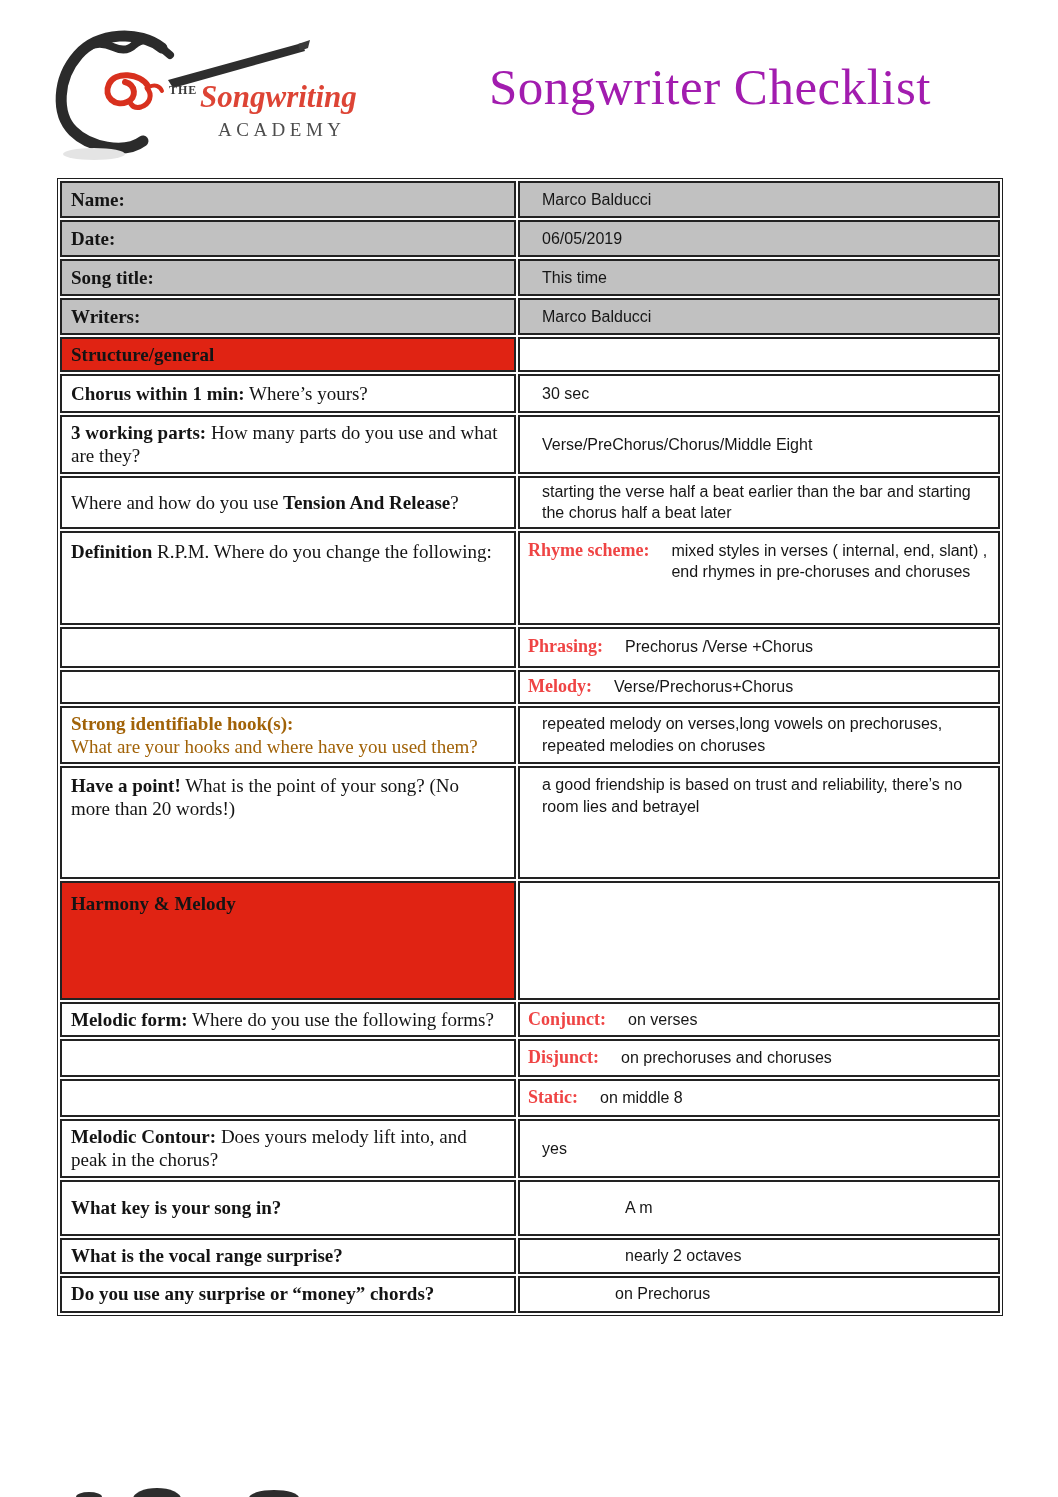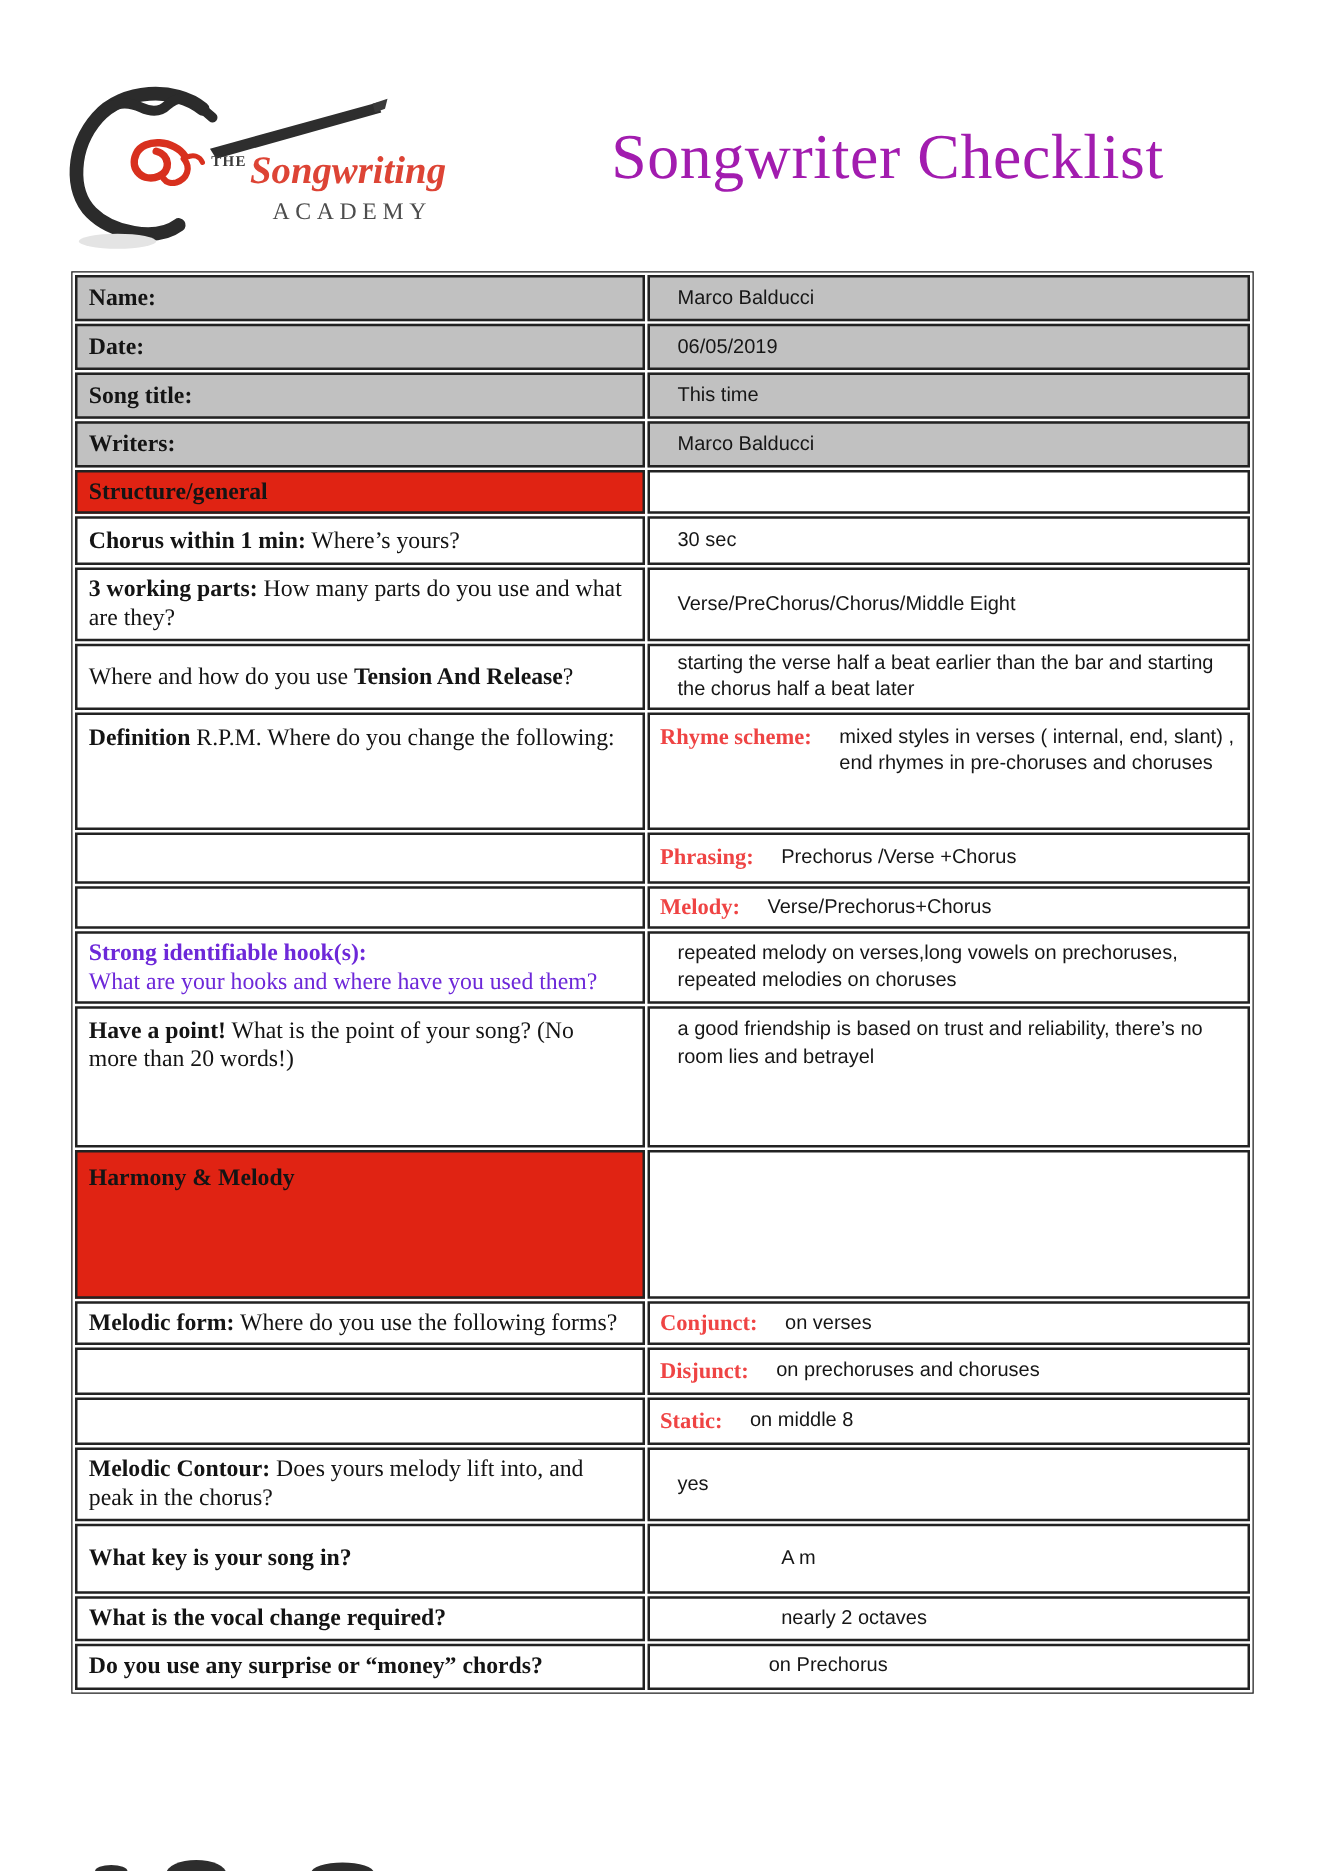--- a/index.html
+++ b/index.html
@@ -4,21 +4,21 @@
 <style>
   html,body{margin:0;padding:0;background:#ffffff;}
   .page{
     position:relative;
     width:1058px;height:1497px;
     background:#ffffff;
     overflow:hidden;
     font-family:"Liberation Serif", serif;
   }
   
-  .header{position:relative;height:178px;margin-top:39px;}
+  .header{position:relative;height:178px;}
   .logo-svg{position:absolute;left:52px;top:24px;}
   .doc-title{
     position:absolute;left:420px;top:58px;width:580px;
     text-align:center;
     font-family:"Liberation Serif", serif;
     font-size:51px;color:#a21caf;letter-spacing:0.5px;
     white-space:nowrap;
   }
   
   table.checklist{
@@ -34,21 +34,21 @@
     box-sizing:border-box;
     overflow:hidden;
   }
   td.label-cell{
     font-family:"Liberation Serif", serif;
     font-size:19px;color:#141414;line-height:1.22;
     padding:4px 12px 4px 9px;
     background:#ffffff;
   }
   td.label-cell .b{font-weight:bold;}
-  td.label-cell .red{color:#6d28d9;}
+  td.label-cell .red{color:#a16207;}
   tr.row-info td{background:#c1c1c1;}
   tr.row-section td.label-cell{background:#e02313;font-weight:bold;font-size:19px;}
   tr.row-section td.val-cell{background:#ffffff;}
   td.val-cell{background:#ffffff;padding:3px 6px 3px 0;}
   .vwrap{padding-left:22px;}
   .has-sub .vwrap{padding-left:8px;display:flex;align-items:flex-start;}
   .sublabel{
     font-family:"Liberation Serif", serif;
     font-weight:bold;font-size:18px;color:#ef4444;
     flex:0 0 auto;padding-right:22px;white-space:nowrap;
@@ -255,21 +255,21 @@
             <div class="vwrap"><span class="val">yes</span></div>
           </td>
         </tr>
         <tr class="row-qa">
           <td class="label-cell"><span class="b">What key is your song in?</span></td>
           <td class="val-cell">
             <div class="vwrap"><span class="val">A m</span></div>
           </td>
         </tr>
         <tr class="row-qa">
-          <td class="label-cell"><span class="b">What is the vocal change required?</span></td>
+          <td class="label-cell"><span class="b">What is the vocal range surprise?</span></td>
           <td class="val-cell">
             <div class="vwrap"><span class="val">nearly 2 octaves</span></div>
           </td>
         </tr>
         <tr class="row-qa">
           <td class="label-cell"><span class="b">Do you use any surprise or “money” chords?</span></td>
           <td class="val-cell">
             <div class="vwrap"><span class="val">on Prechorus</span></div>
           </td>
         </tr>

